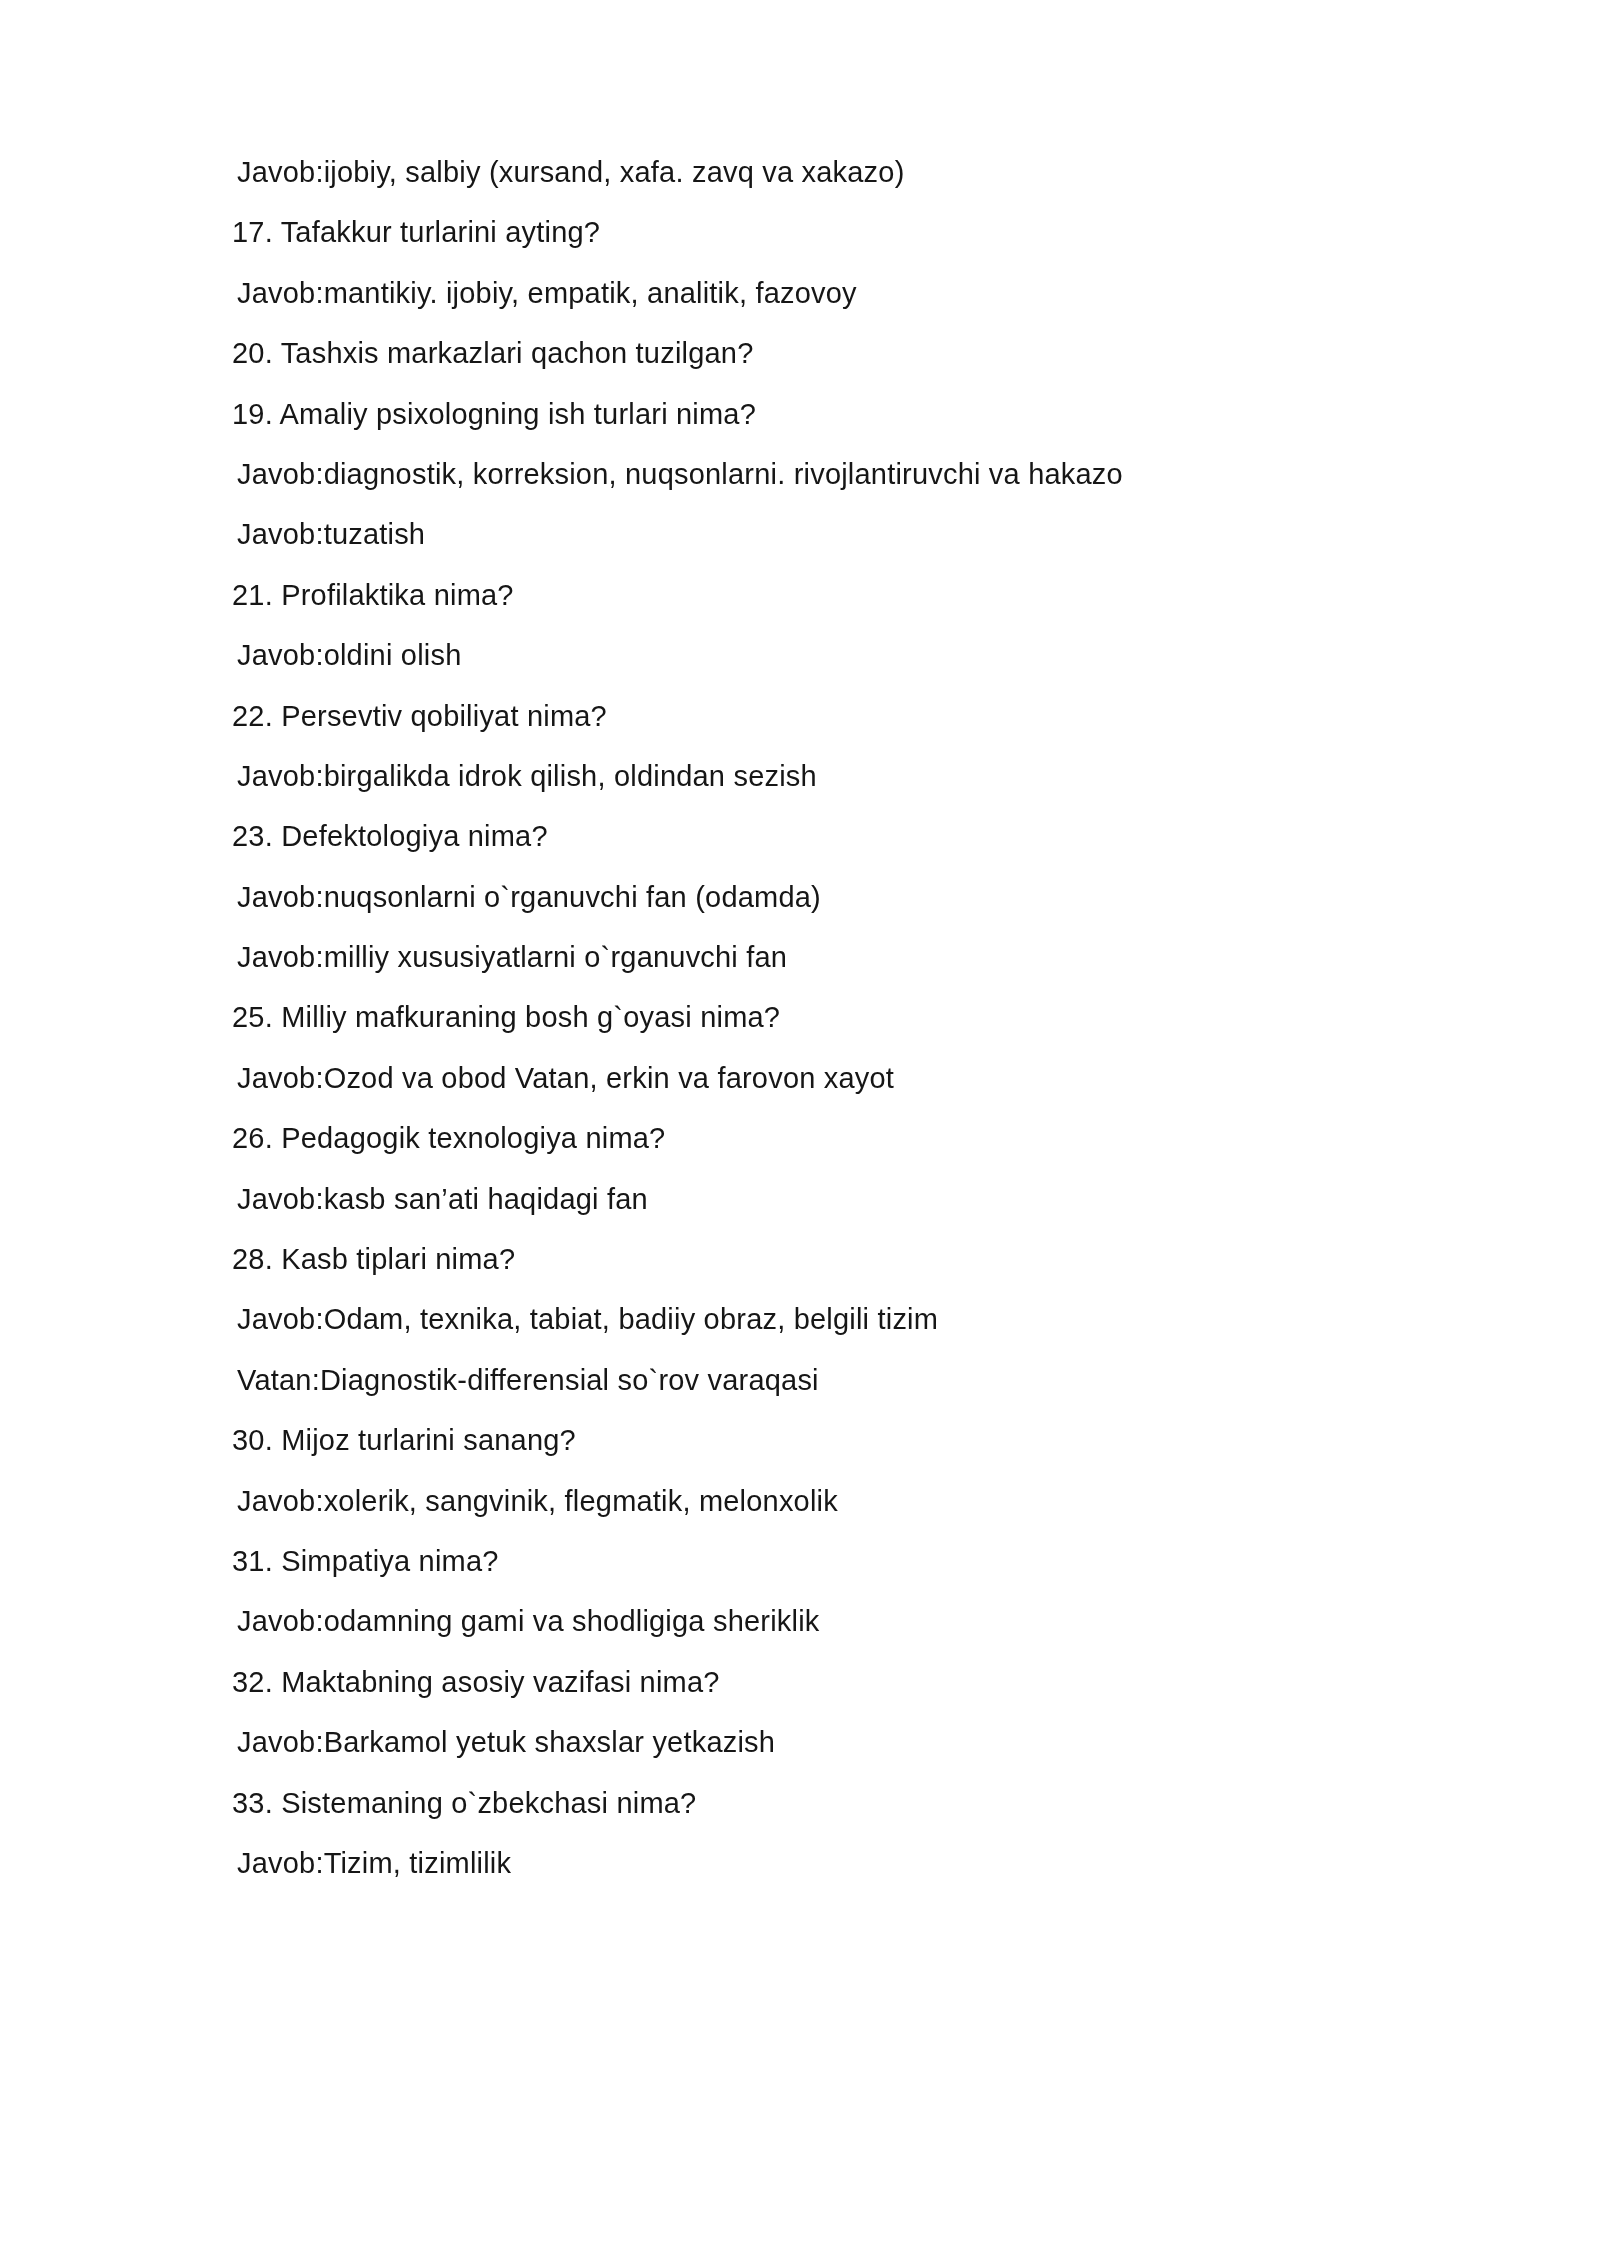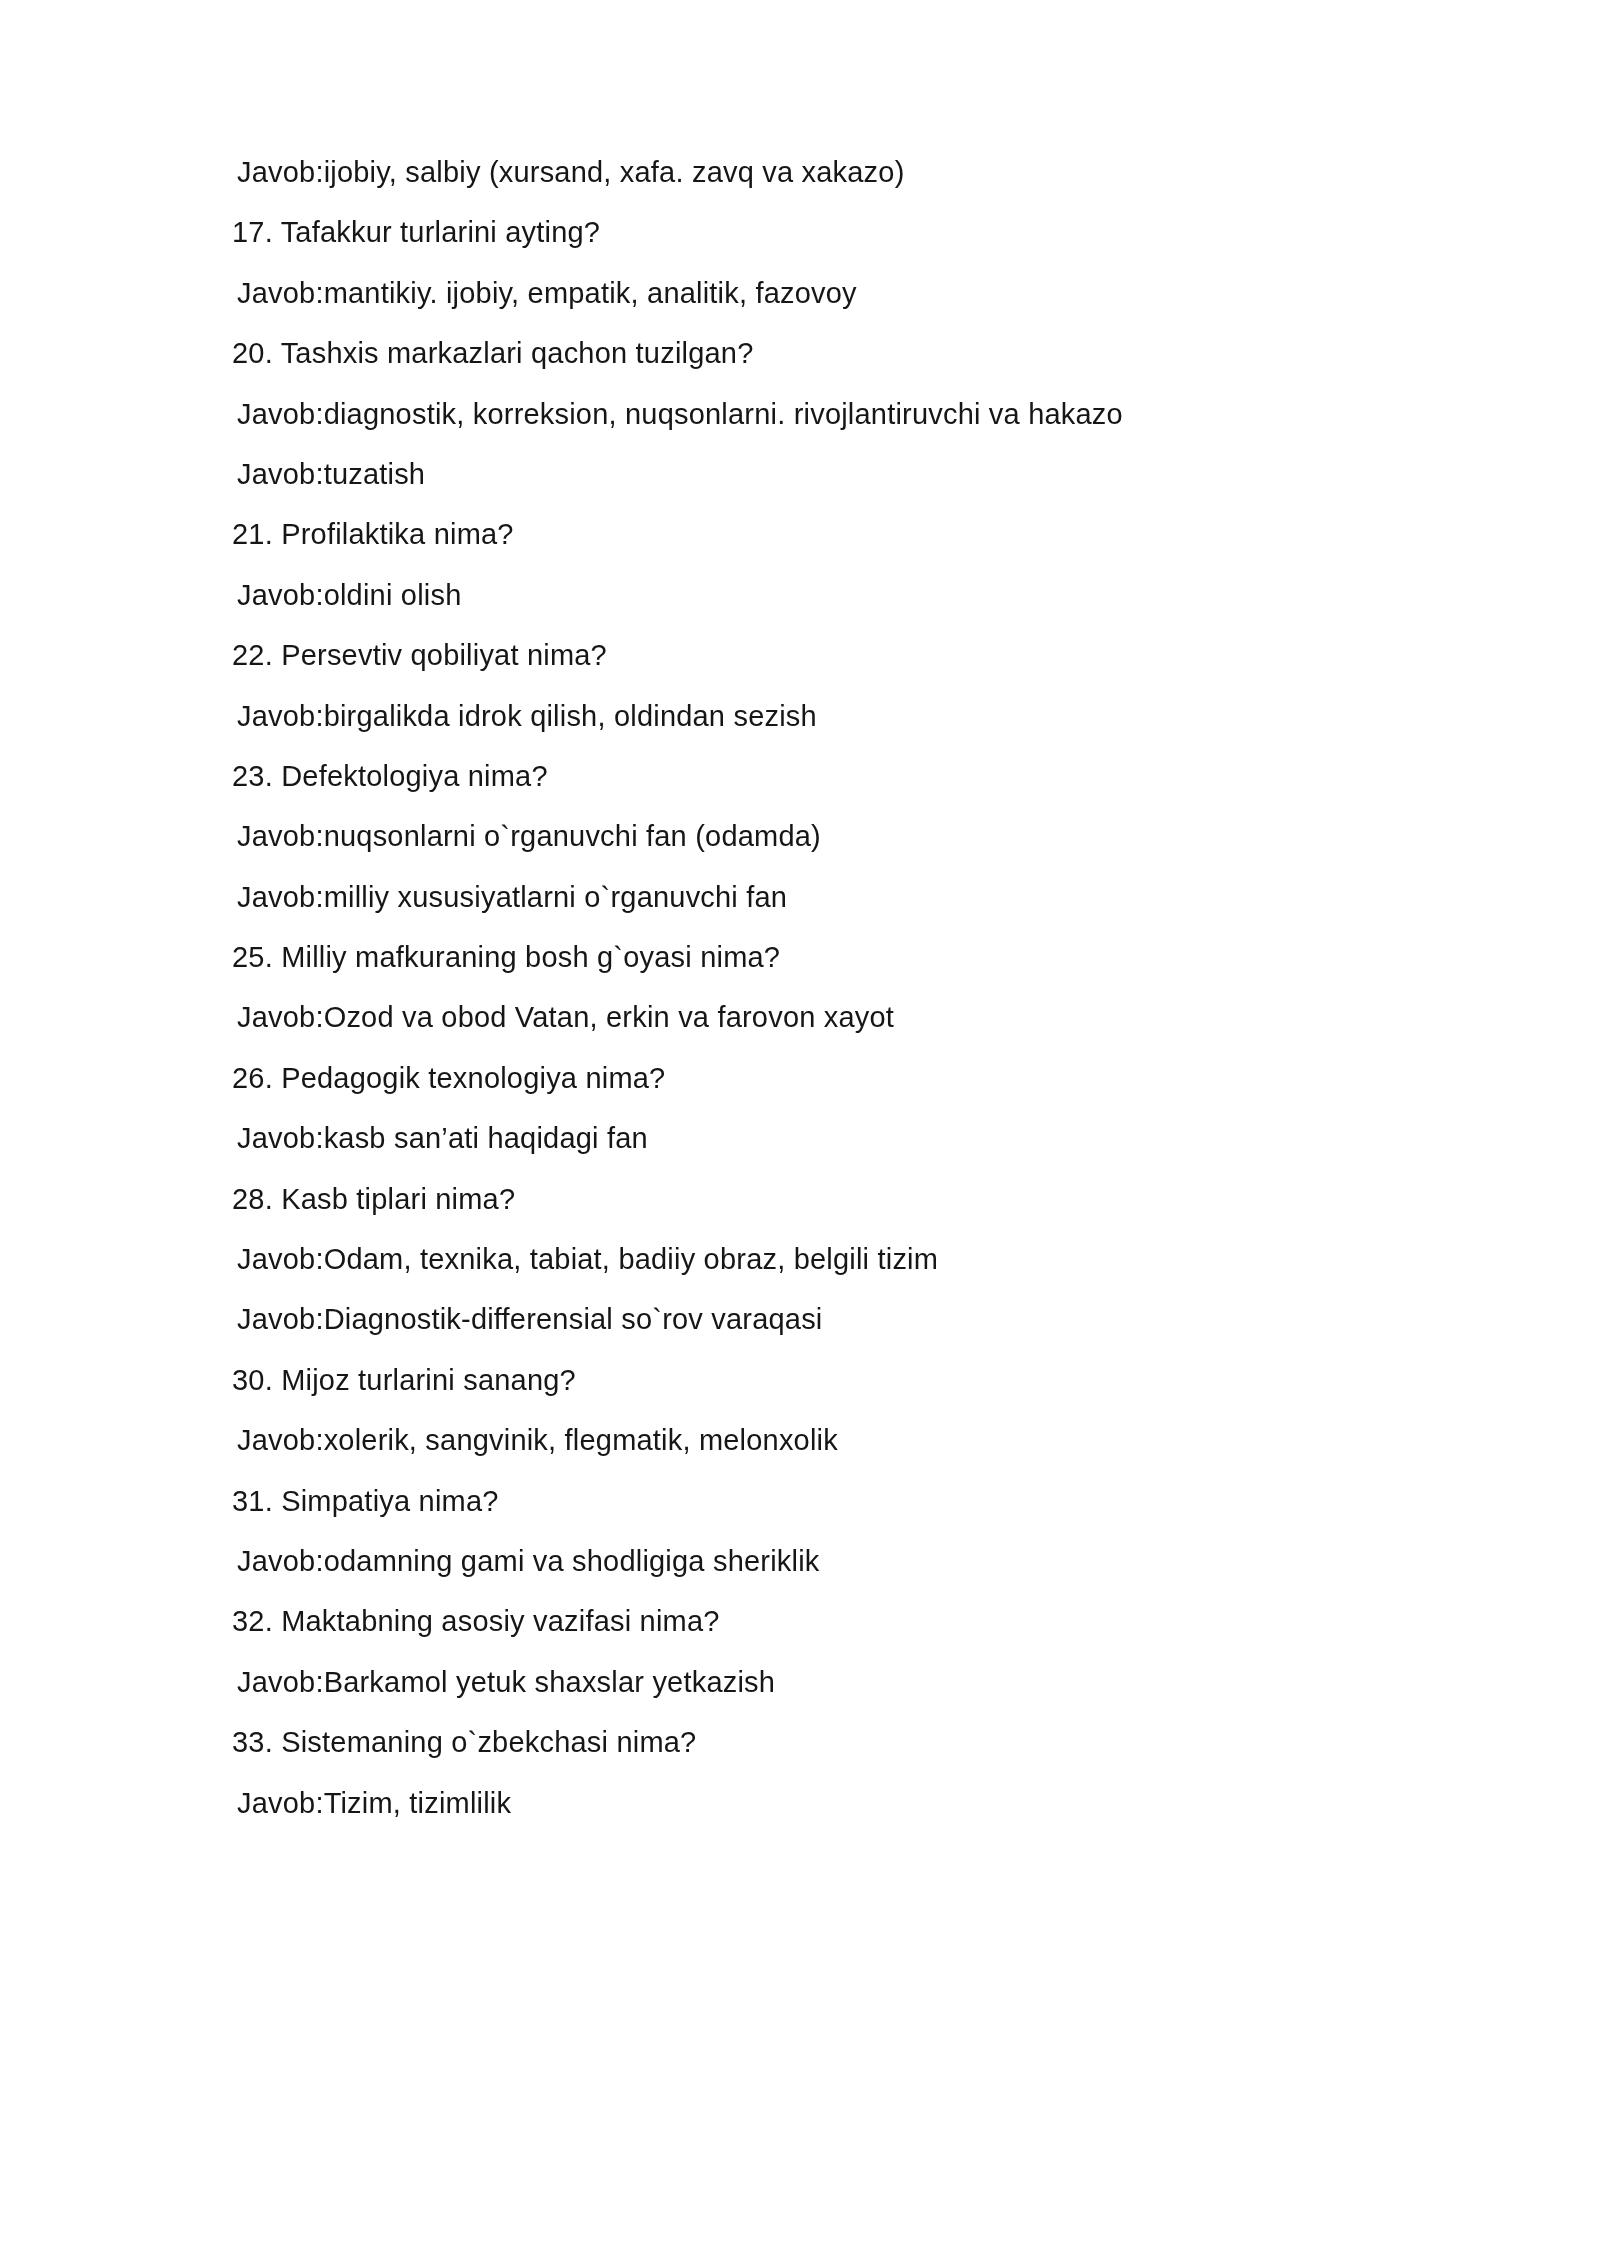--- a/index.html
+++ b/index.html
@@ -39,36 +39,37 @@
 </style>
 </head>
 <body>
 
 <div class="page">
   <div class="qa-list" id="qa-list">
       <p class="line answer">Javob:ijobiy, salbiy (xursand, xafa. zavq va xakazo)</p>
       <p class="line question">17. Tafakkur turlarini ayting?</p>
       <p class="line answer">Javob:mantikiy. ijobiy, empatik, analitik, fazovoy</p>
       <p class="line question">20. Tashxis markazlari qachon tuzilgan?</p>
+      <p class="line question">19. Amaliy psixologning ish turlari nima?</p>
       <p class="line answer">Javob:diagnostik, korreksion, nuqsonlarni. rivojlantiruvchi va hakazo</p>
       <p class="line answer">Javob:tuzatish</p>
       <p class="line question">21. Profilaktika nima?</p>
       <p class="line answer">Javob:oldini olish</p>
       <p class="line question">22. Persevtiv qobiliyat nima?</p>
       <p class="line answer">Javob:birgalikda idrok qilish, oldindan sezish</p>
       <p class="line question">23. Defektologiya nima?</p>
       <p class="line answer">Javob:nuqsonlarni o`rganuvchi fan (odamda)</p>
       <p class="line answer">Javob:milliy xususiyatlarni o`rganuvchi fan</p>
       <p class="line question">25. Milliy mafkuraning bosh g`oyasi nima?</p>
       <p class="line answer">Javob:Ozod va obod Vatan, erkin va farovon xayot</p>
       <p class="line question">26. Pedagogik texnologiya nima?</p>
       <p class="line answer">Javob:kasb san’ati haqidagi fan</p>
       <p class="line question">28. Kasb tiplari nima?</p>
       <p class="line answer">Javob:Odam, texnika, tabiat, badiiy obraz, belgili tizim</p>
-      <p class="line answer">Javob:Diagnostik-differensial so`rov varaqasi</p>
+      <p class="line answer">Vatan:Diagnostik-differensial so`rov varaqasi</p>
       <p class="line question">30. Mijoz turlarini sanang?</p>
       <p class="line answer">Javob:xolerik, sangvinik, flegmatik, melonxolik</p>
       <p class="line question">31. Simpatiya nima?</p>
       <p class="line answer">Javob:odamning gami va shodligiga sheriklik</p>
       <p class="line question">32. Maktabning asosiy vazifasi nima?</p>
       <p class="line answer">Javob:Barkamol yetuk shaxslar yetkazish</p>
       <p class="line question">33. Sistemaning o`zbekchasi nima?</p>
       <p class="line answer">Javob:Tizim, tizimlilik</p>
     </div>
 </div>

